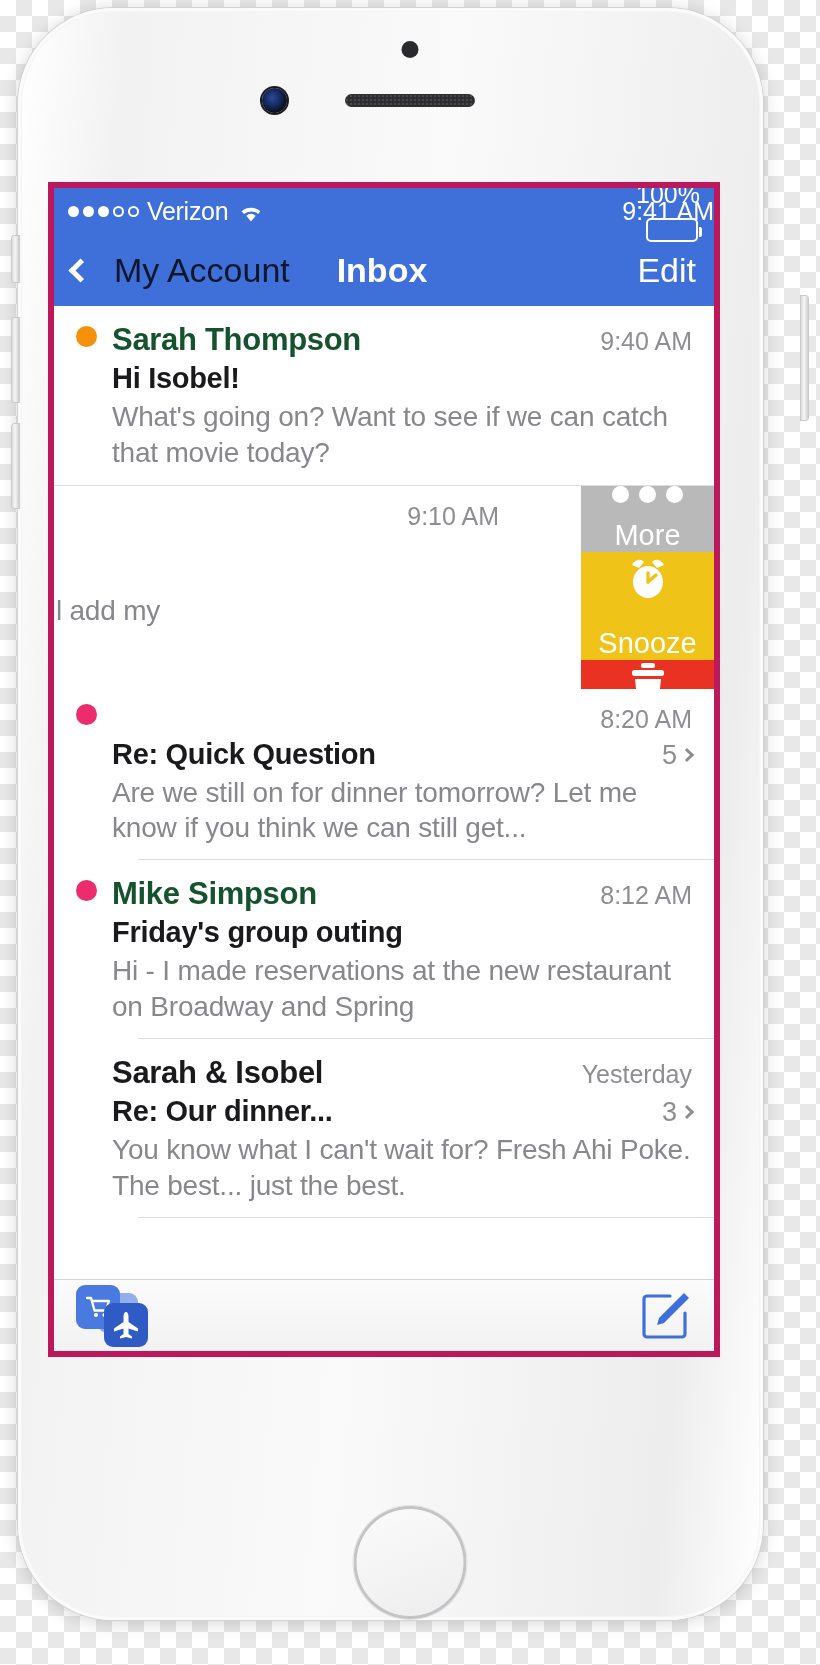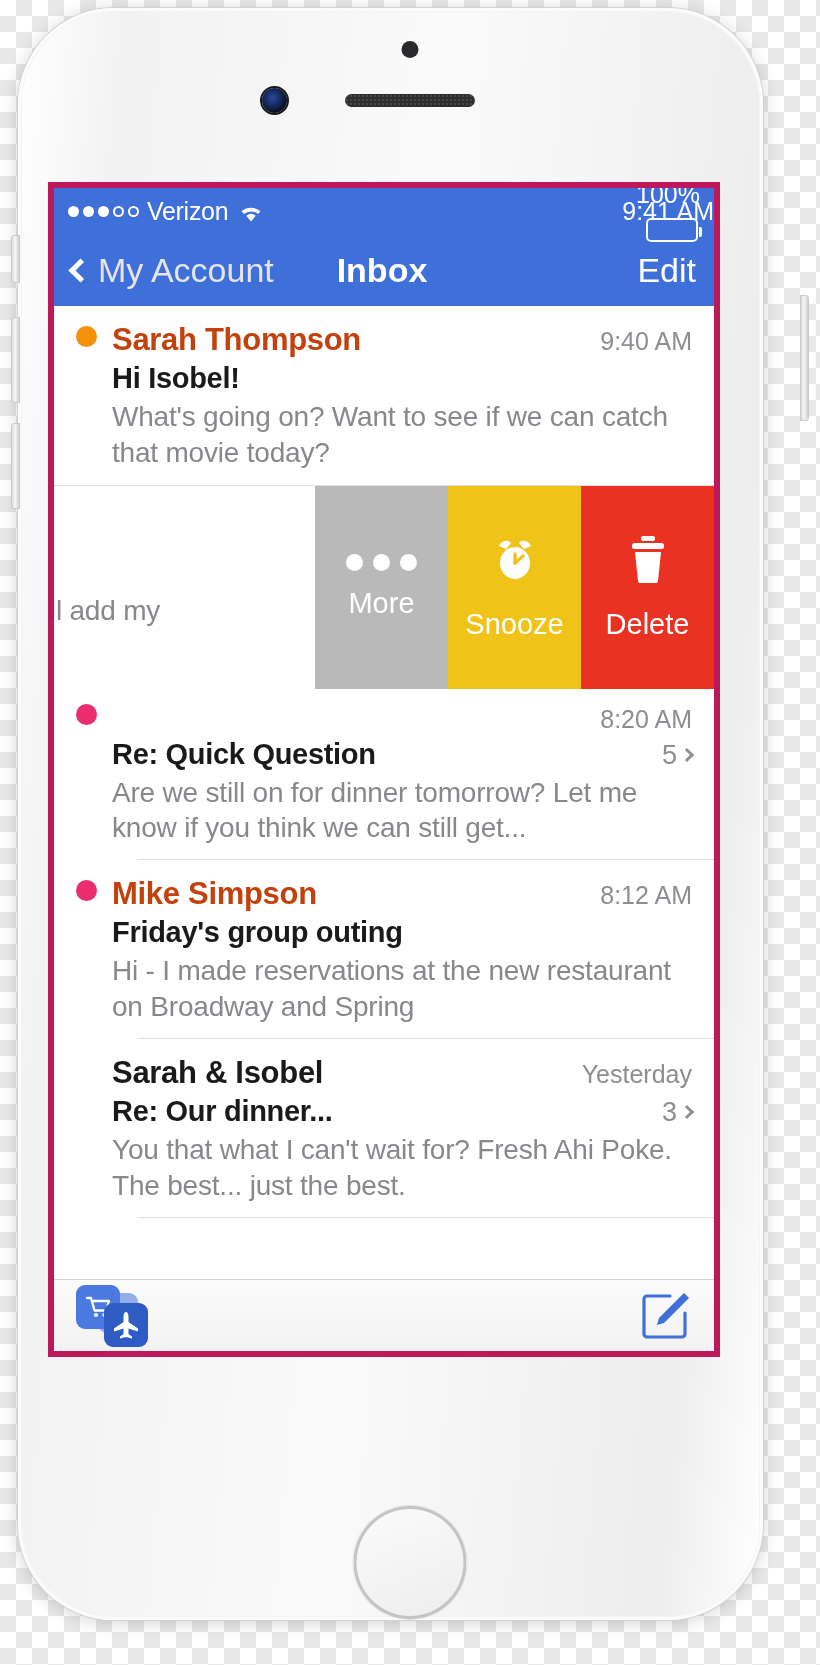--- a/index.html
+++ b/index.html
@@ -150,22 +150,22 @@
   .navbar {
     height: 72px;
     background: #3f6fd8;
     color: #ffffff;
     display: flex;
     align-items: center;
     padding: 0 18px;
     position: relative;
   }
   .nav-back {
-    display: flex; align-items: center; gap: 7px;
-    font-size: 34px; color: #e5e5e5; cursor: pointer;
+    display: flex; align-items: center; gap: 23px;
+    font-size: 34px; color: #0f172a; cursor: pointer;
   }
   .chev-left {
     width: 17px; height: 17px;
     border-left: 5px solid #ffffff; border-bottom: 5px solid #ffffff;
     transform: rotate(45deg); margin-right: 2px;
   }
   .nav-title {
     position: absolute; left: 0; right: 4px; text-align: center;
     font-size: 34px; font-weight: bold; pointer-events: none;
   }
@@ -188,21 +188,21 @@
   .row-head {
     display: flex; align-items: baseline;
   }
   .unread-dot {
     width: 21px; height: 21px; border-radius: 50%;
     flex: 0 0 auto; margin-right: 15px;
     position: relative; top: -3px;
   }
   .unread-dot.blank { background: transparent; }
   .sender {
-    font-size: 31px; font-weight: bold; color: #c2410c;
+    font-size: 31px; font-weight: bold; color: #14532d;
     letter-spacing: -0.3px;
   }
   .sender.read { font-weight: bold; color: #1a1a1c; }
   .time {
     margin-left: auto; font-size: 25px; color: #8d8d92;
   }
   .row-body { padding-left: 36px; }
   .subject-line { display: flex; align-items: baseline; }
   .subject {
     font-size: 29px; font-weight: bold; color: #1a1a1c;
@@ -241,20 +241,21 @@
   .swiped-time {
     margin-left: auto; font-size: 25px; color: #8d8d92; padding-right: 108px;
   }
   .swiped-preview {
     font-size: 28px; color: #87878c; line-height: 1.3;
     margin-top: 62px; letter-spacing: -0.2px;
   }
   .swipe-actions {
     position: absolute; right: 0; top: 0; bottom: 0;
     display: flex;
+    flex-direction: column;
   }
   .swipe-btn {
     width: 133px;
     display: flex; flex-direction: column;
     align-items: center; justify-content: center;
     gap: 16px;
     color: #ffffff; font-size: 29px; cursor: pointer;
   }
   .swipe-btn.more   { background: #b9b9b9; }
   .swipe-btn.snooze { background: #f0c319; }
@@ -452,21 +453,21 @@
         <span class="time">Yesterday</span>
       </div>
       <div class="row-body">
         <div class="subject-line">
           <span class="subject">Re: Our dinner...</span>
           <span class="count-wrap">
             <span>3</span>
             <span class="chev-right"></span>
           </span>
         </div>
-        <div class="preview">You that what I can't wait for? Fresh Ahi Poke. The best... just the best.</div>
+        <div class="preview">You know what I can't wait for? Fresh Ahi Poke. The best... just the best.</div>
       </div>
     </div>
 
   </div>
 
   <div class="toolbar">
     <div class="filter-stack">
       <span class="filter-card fc-ghost"></span>
       <span class="filter-card fc-cart">
         <svg width="28" height="28" viewBox="0 0 28 28">

